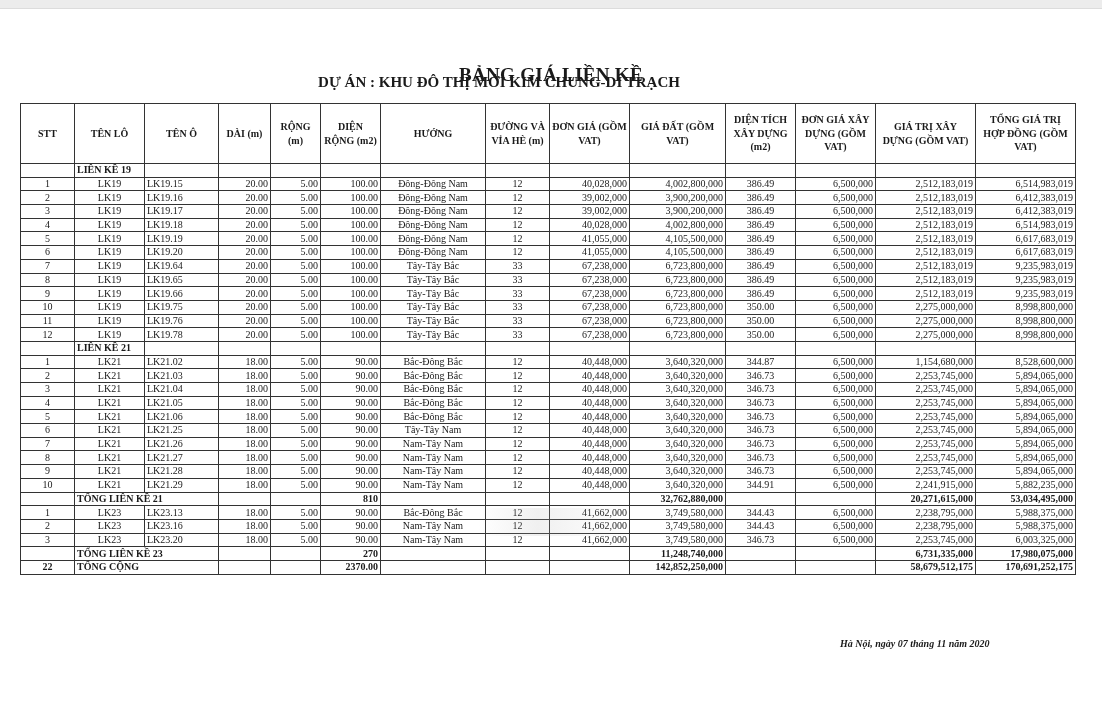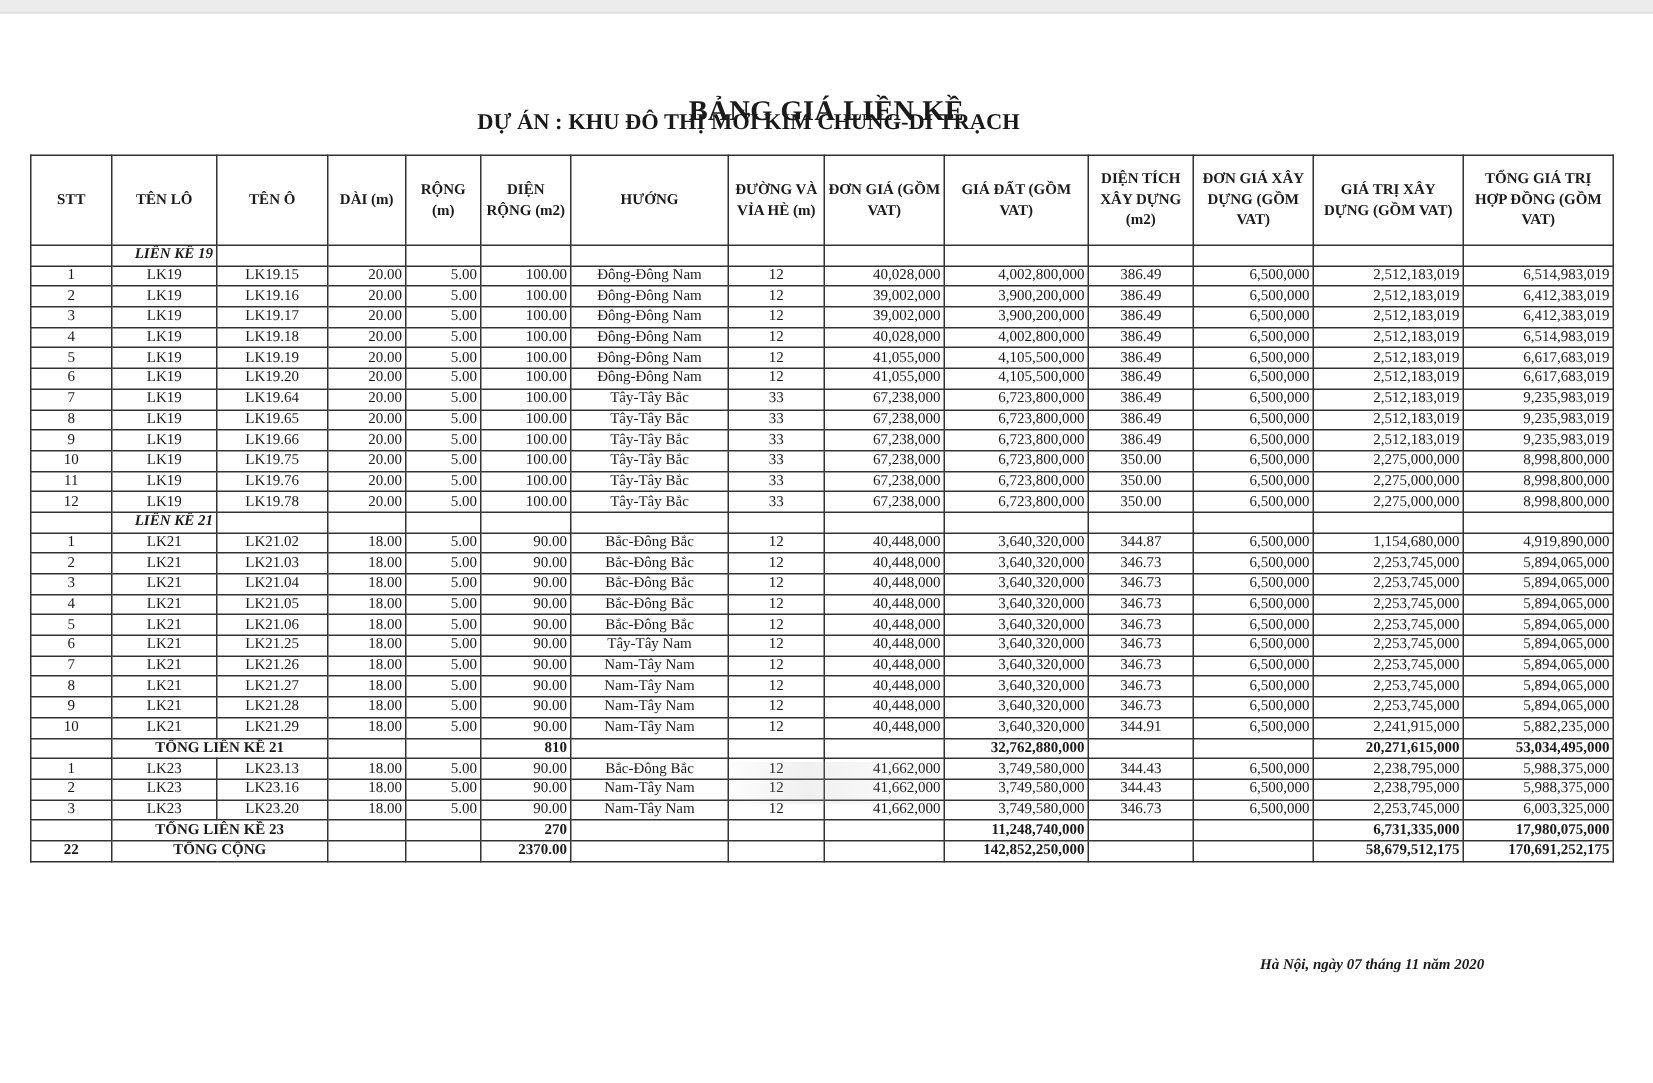--- a/index.html
+++ b/index.html
@@ -12,22 +12,22 @@
   .subtitle { position:absolute; left:0; width:998px; text-align:center; top:74px; font-size:15px; font-weight:bold; }
   table.price {
     position:absolute; left:20px; top:103px; border-collapse:collapse; table-layout:fixed;
     font-size:10px; line-height:1;
   }
   table.price th, table.price td { border:1px solid #333; padding:0 2px; white-space:nowrap; overflow:hidden; }
   table.price th { font-size:10px; font-weight:bold; text-align:center; height:59px; line-height:1.35; white-space:normal; }
   table.price td { height:12.7px; }
   .c { text-align:center; }
   .r { text-align:right; }
-  .l { text-align:center;margin-left:44px; }
-  .group td.name { font-weight:bold; text-align:right;font-style:italic; }
+  .l { text-align:left;margin-left:44px; }
+  .group td.name { font-weight:bold; text-align:left; }
   .sum td { font-weight:bold; }
   .footer-date { position:absolute; left:840px; top:638px; font-size:10px; font-style:italic; font-weight:bold; }
   .watermark { position:absolute; left:478px; top:508px; width:150px; height:28px; opacity:0.25;
     background:linear-gradient(90deg, rgba(200,200,200,0) 0%, rgba(180,180,180,0.8) 40%, rgba(200,200,200,0) 100%); }
 </style>
 </head>
 <body>
 
 <div class="topstrip"></div>
 
@@ -301,21 +301,21 @@
         <td class="r">18.00</td>
         <td class="r">5.00</td>
         <td class="r">90.00</td>
         <td class="c">Bắc-Đông Bắc</td>
         <td class="c">12</td>
         <td class="r">40,448,000</td>
         <td class="r">3,640,320,000</td>
         <td class="c">344.87</td>
         <td class="r">6,500,000</td>
         <td class="r">1,154,680,000</td>
-        <td class="r">4,919,890,000</td>
+        <td class="r">8,528,600,000</td>
       </tr>
       <tr>
         <td class="c">2</td>
         <td class="c">LK21</td>
         <td class="l">LK21.03</td>
         <td class="r">18.00</td>
         <td class="r">5.00</td>
         <td class="r">90.00</td>
         <td class="c">Bắc-Đông Bắc</td>
         <td class="c">12</td>

